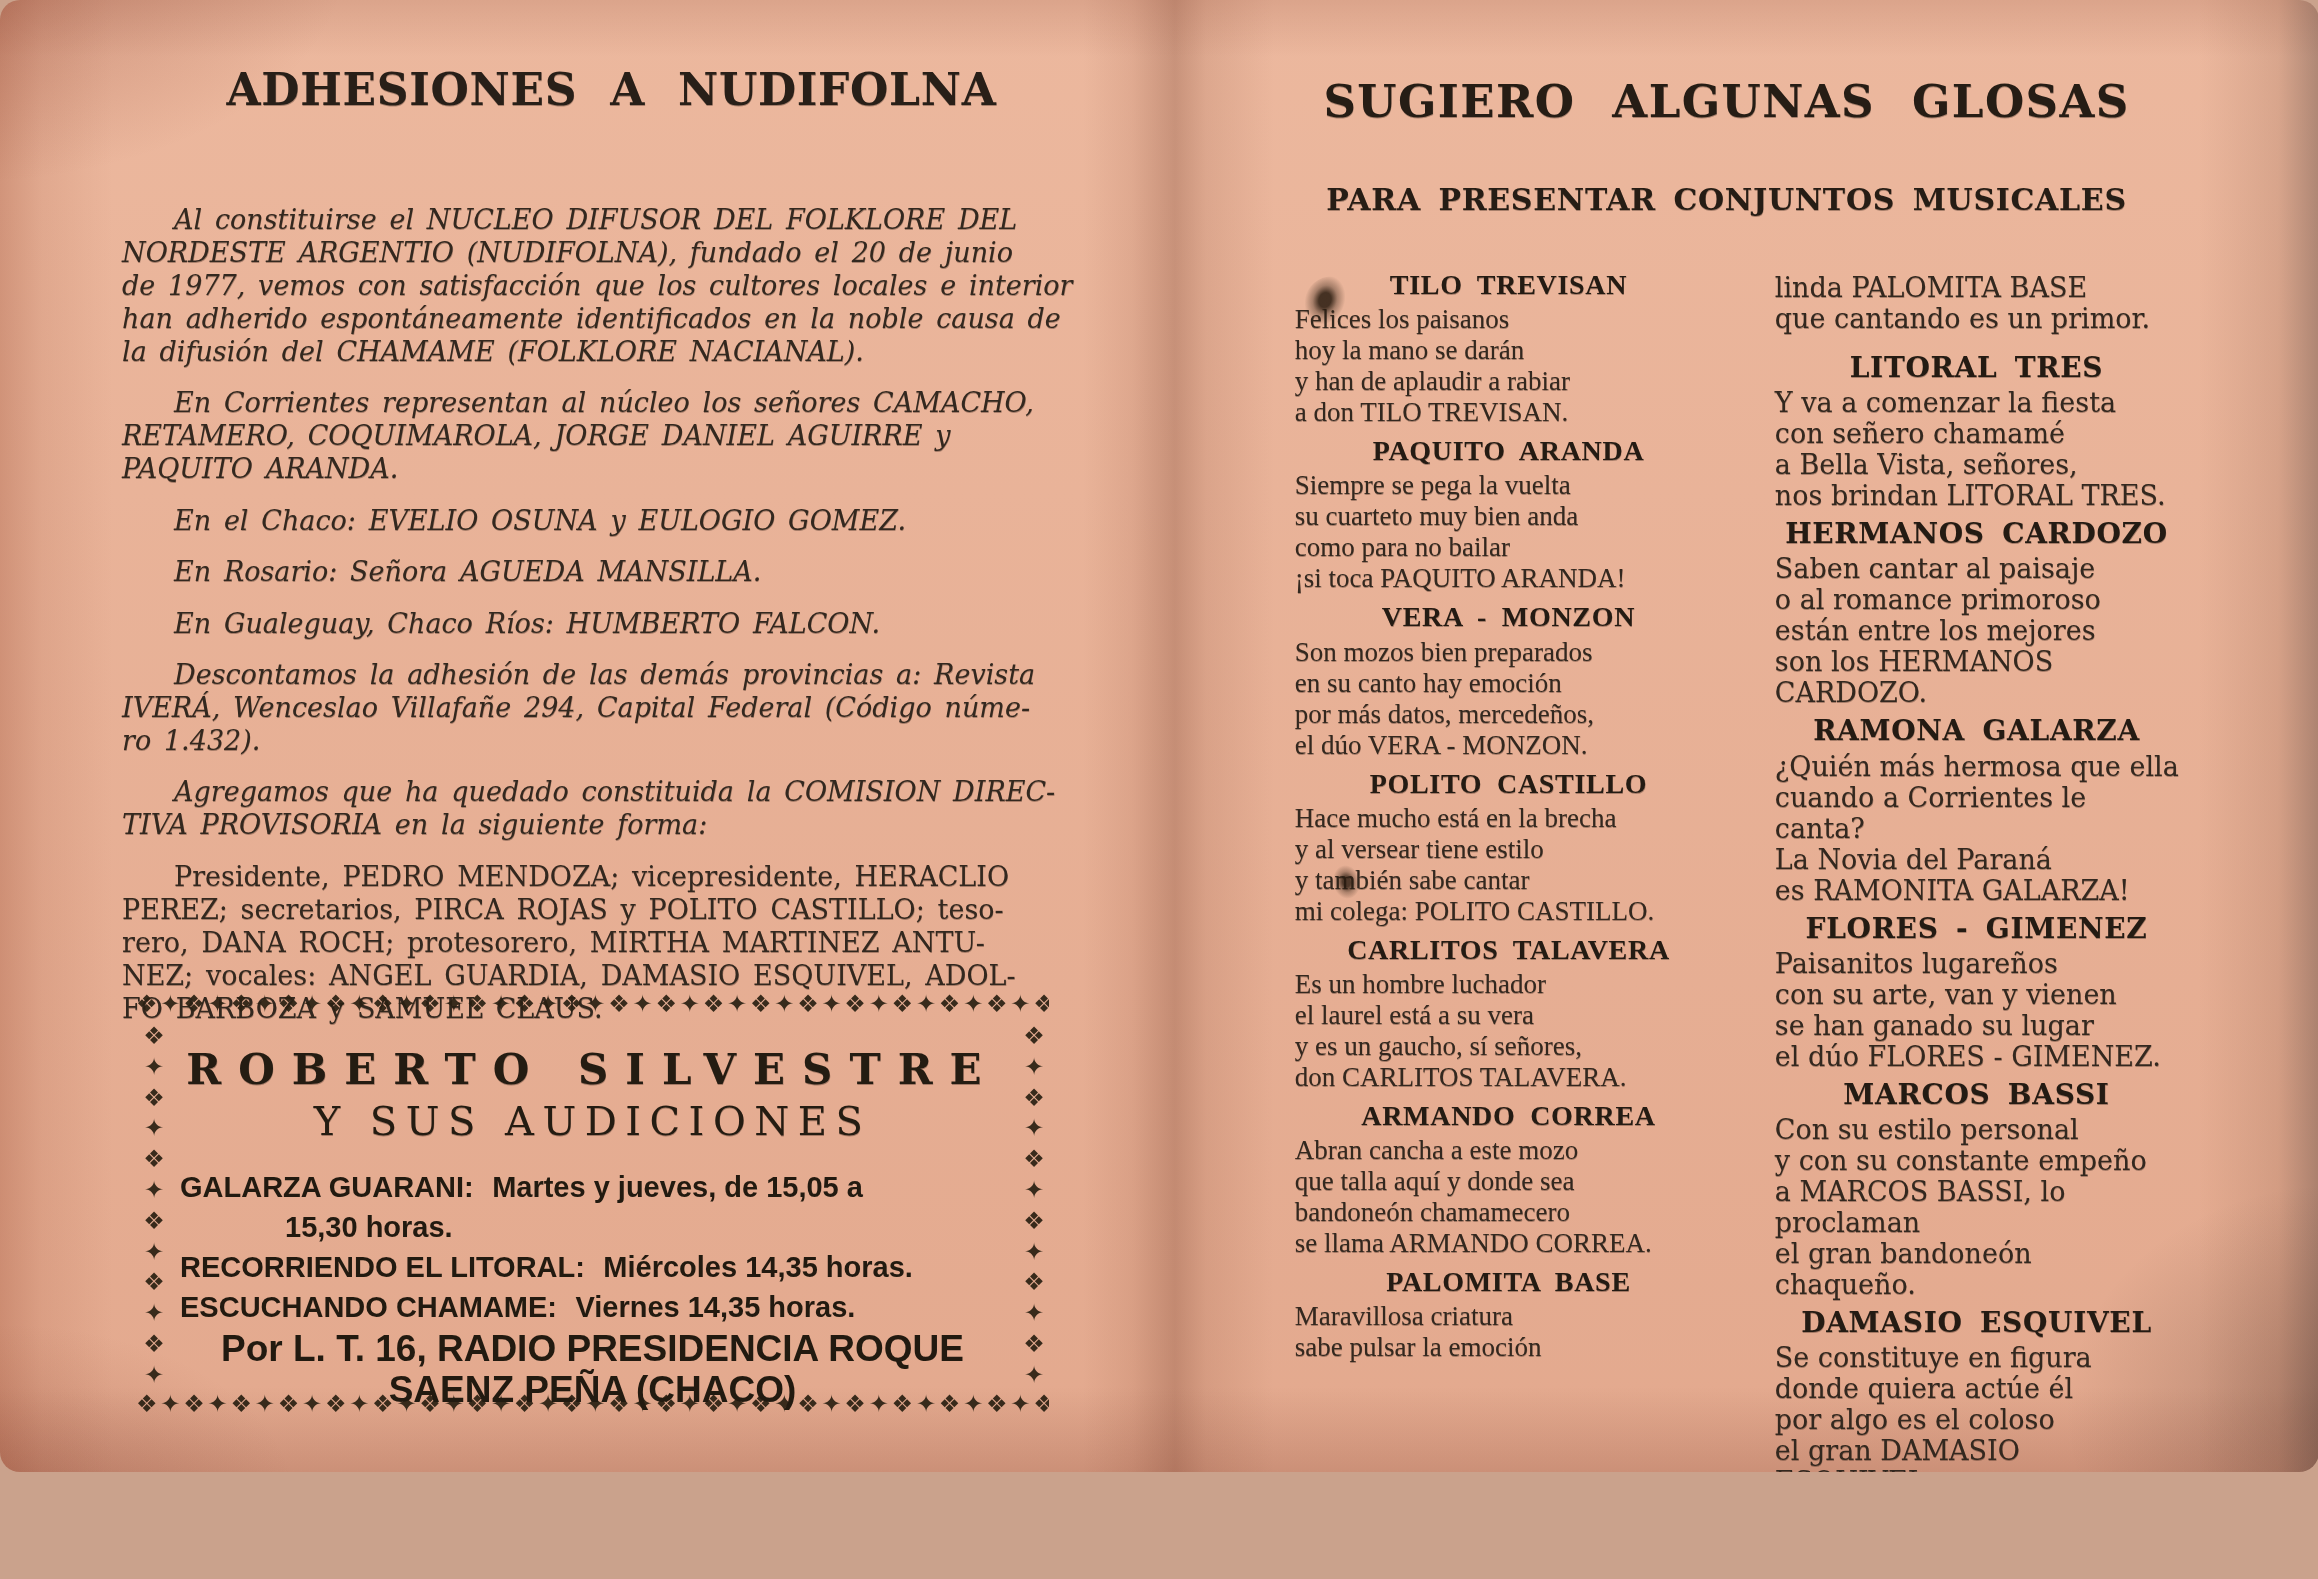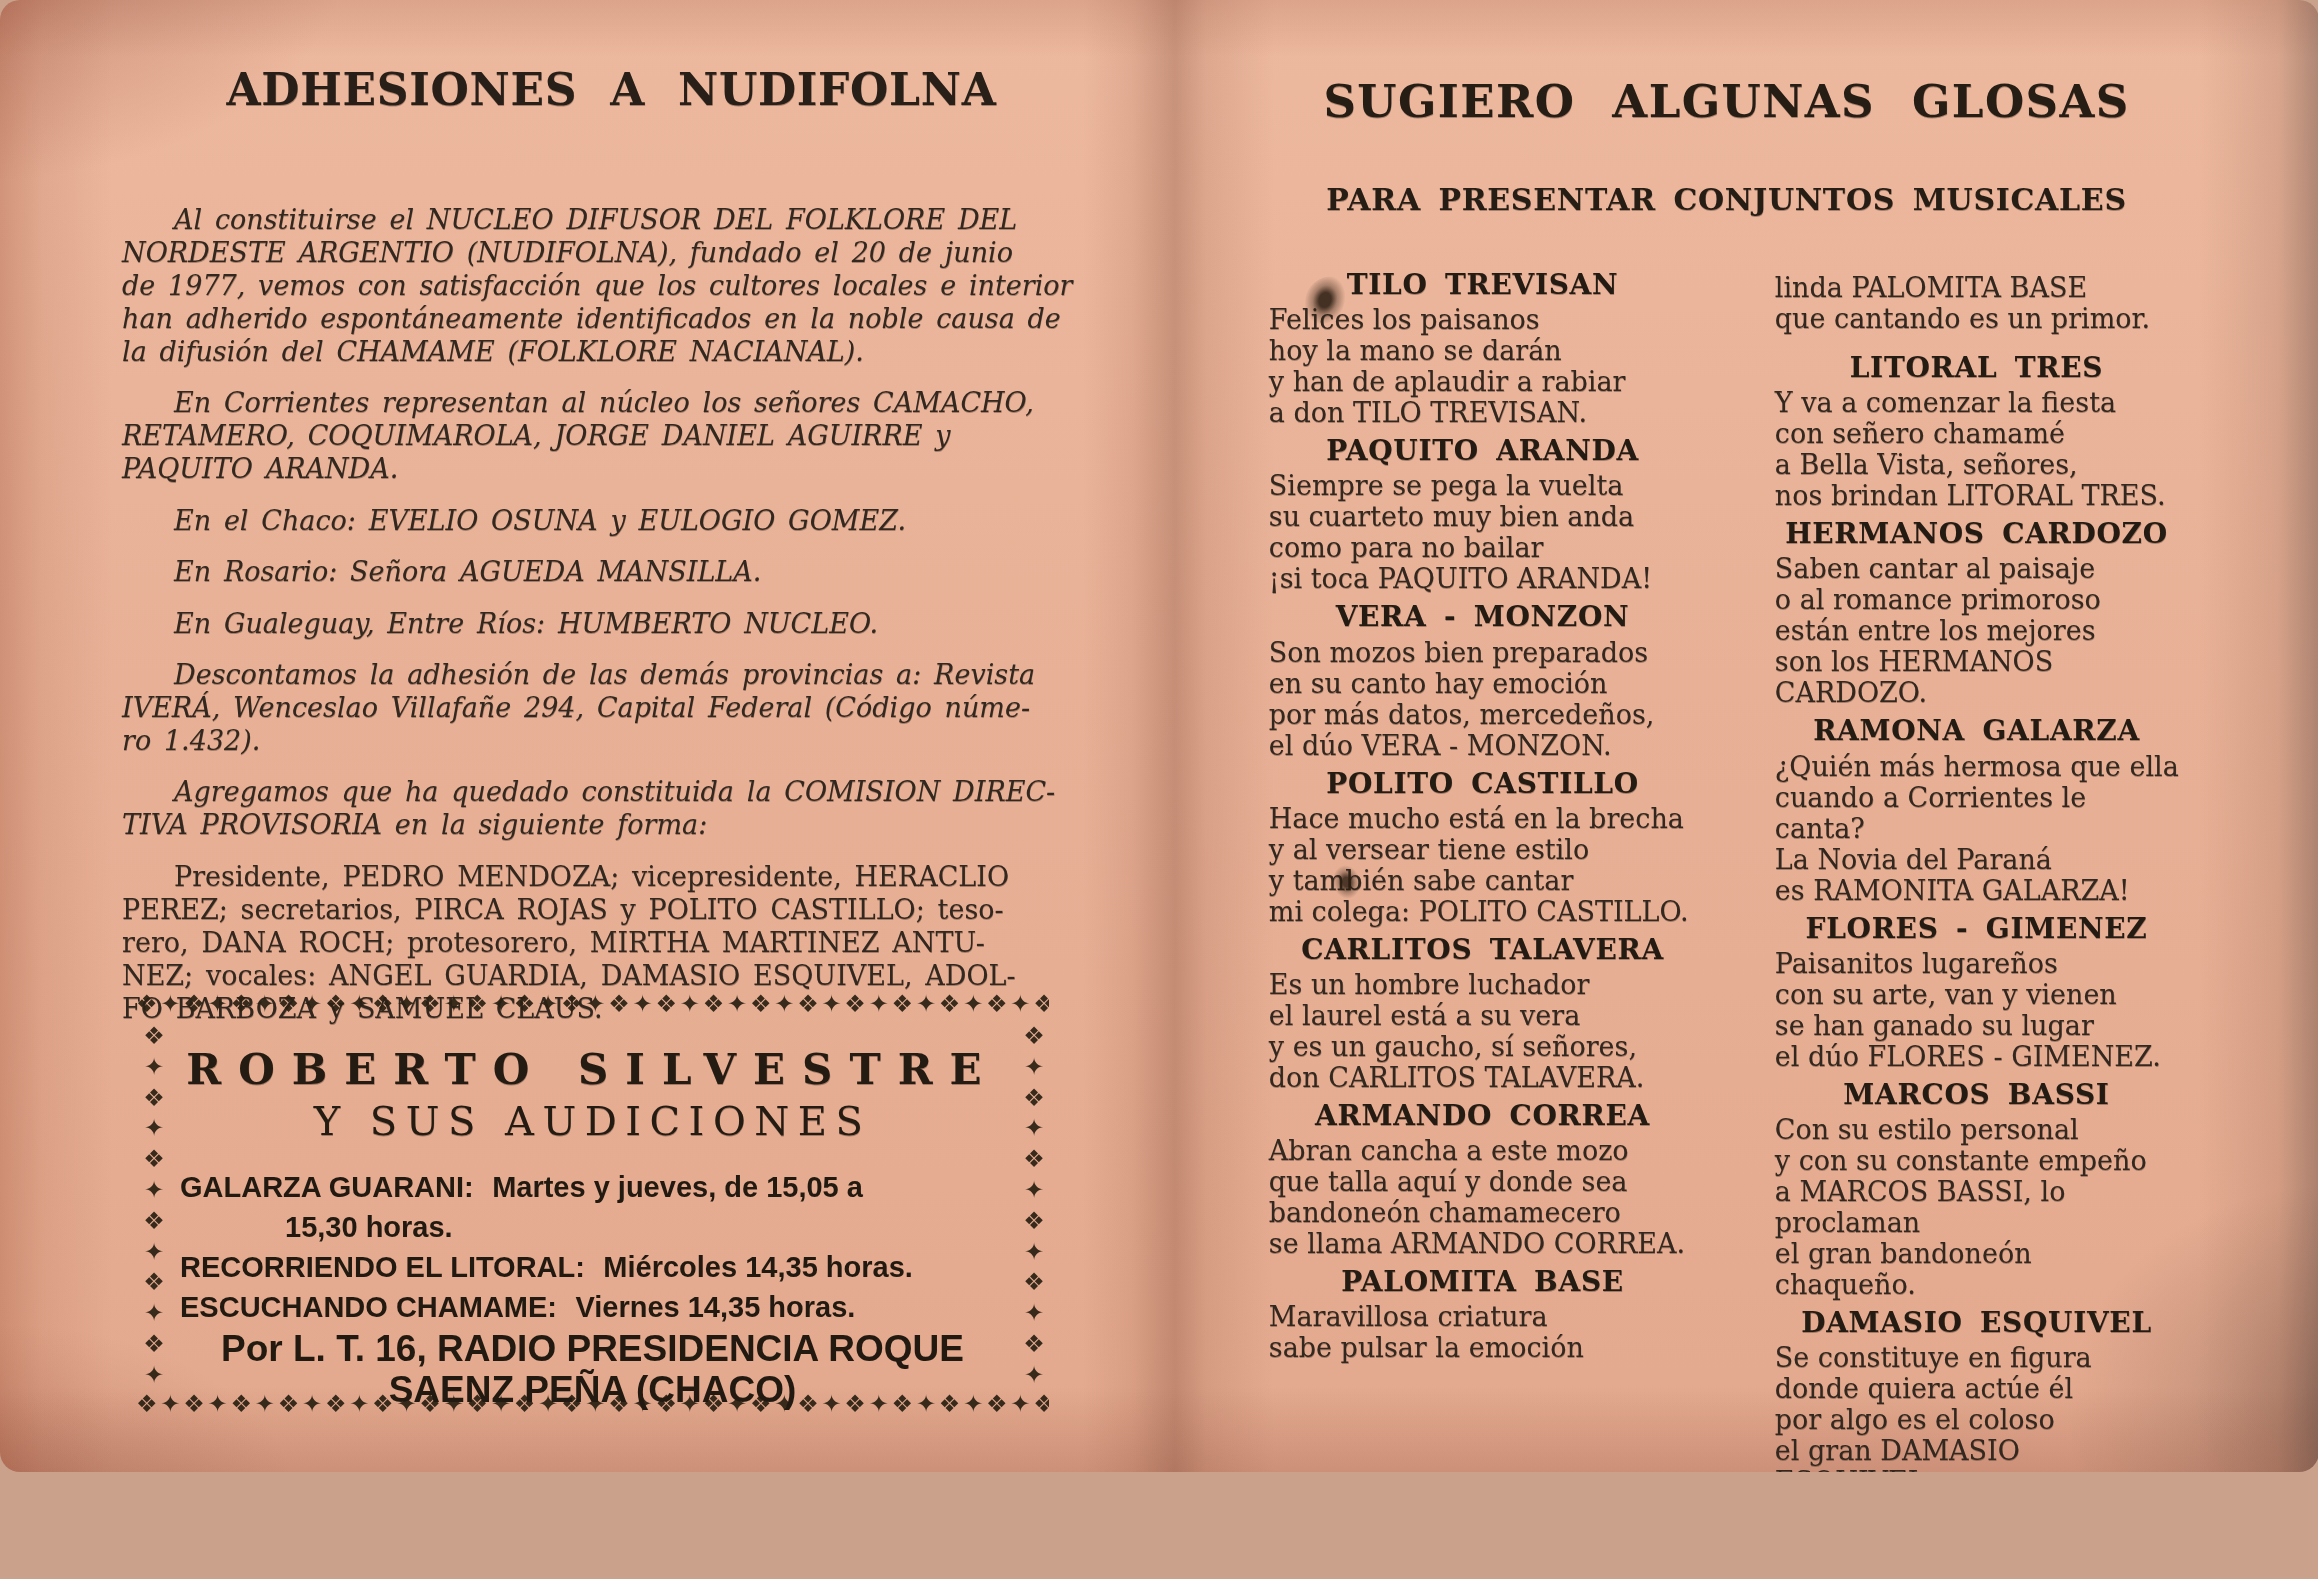--- a/index.html
+++ b/index.html
@@ -73,21 +73,21 @@
     position:absolute;left:50px;top:79px;width:1033px;text-align:center;
     font-weight:bold;font-size:45px;line-height:1;letter-spacing:1.4px;word-spacing:20px;
     color:#261d15;
   }
   .rp-subtitle{
     position:absolute;left:50px;top:185px;width:1033px;text-align:center;
     font-weight:bold;font-size:30px;line-height:1;letter-spacing:0.7px;word-spacing:6.4px;
     color:#261d15;
   }
   .col{position:absolute;}
-  .col-left{left:106px;top:269px;width:433px;}
+  .col-left{left:132px;top:269px;width:433px;font-family:Liberation Serif, serif;}
   .col-right{left:612px;top:272px;width:409px;}
   .glosa h3{
     margin:7px 0 4.2px 0;text-align:center;font-weight:bold;font-size:28px;line-height:31px;
     letter-spacing:0.7px;word-spacing:7px;color:#241b13;position:relative;
   }
   .col > .glosa:first-child h3{margin-top:0;}
   .verse{font-size:27px;line-height:31px;white-space:pre-line;color:#33281f;padding-left:2.8px;}
   .cont-verse{margin-bottom:18px;}
   .signature{
     margin-top:12.7px;text-align:right;padding-right:7px;font-weight:bold;font-size:28px;
@@ -121,21 +121,21 @@
       <p class="print">Al constituirse el NUCLEO DIFUSOR DEL FOLKLORE DEL
 NORDESTE ARGENTIO (NUDIFOLNA), fundado el 20 de junio
 de 1977, vemos con satisfacción que los cultores locales e interior
 han adherido espontáneamente identificados en la noble causa de
 la difusión del CHAMAME (FOLKLORE NACIANAL).</p>
       <p class="print">En Corrientes representan al núcleo los señores CAMACHO,
 RETAMERO, COQUIMAROLA, JORGE DANIEL AGUIRRE y
 PAQUITO ARANDA.</p>
       <p class="print">En el Chaco: EVELIO OSUNA y EULOGIO GOMEZ.</p>
       <p class="print">En Rosario: Señora AGUEDA MANSILLA.</p>
-      <p class="print">En Gualeguay, Entre Ríos: HUMBERTO NUCLEO.</p>
+      <p class="print">En Gualeguay, Chaco Ríos: HUMBERTO FALCON.</p>
       <p class="print">Descontamos la adhesión de las demás provincias a: Revista
 IVERÁ, Wenceslao Villafañe 294, Capital Federal (Código núme-
 ro 1.432).</p>
       <p class="print">Agregamos que ha quedado constituida la COMISION DIREC-
 TIVA PROVISORIA en la siguiente forma:</p>
       <p class="roman print">Presidente, PEDRO MENDOZA; vicepresidente, HERACLIO
 PEREZ; secretarios, PIRCA ROJAS y POLITO CASTILLO; teso-
 rero, DANA ROCH; protesorero, MIRTHA MARTINEZ ANTU-
 NEZ; vocales: ANGEL GUARDIA, DAMASIO ESQUIVEL, ADOL-
 FO BARBOZA y SAMUEL CLAUS.</p>

